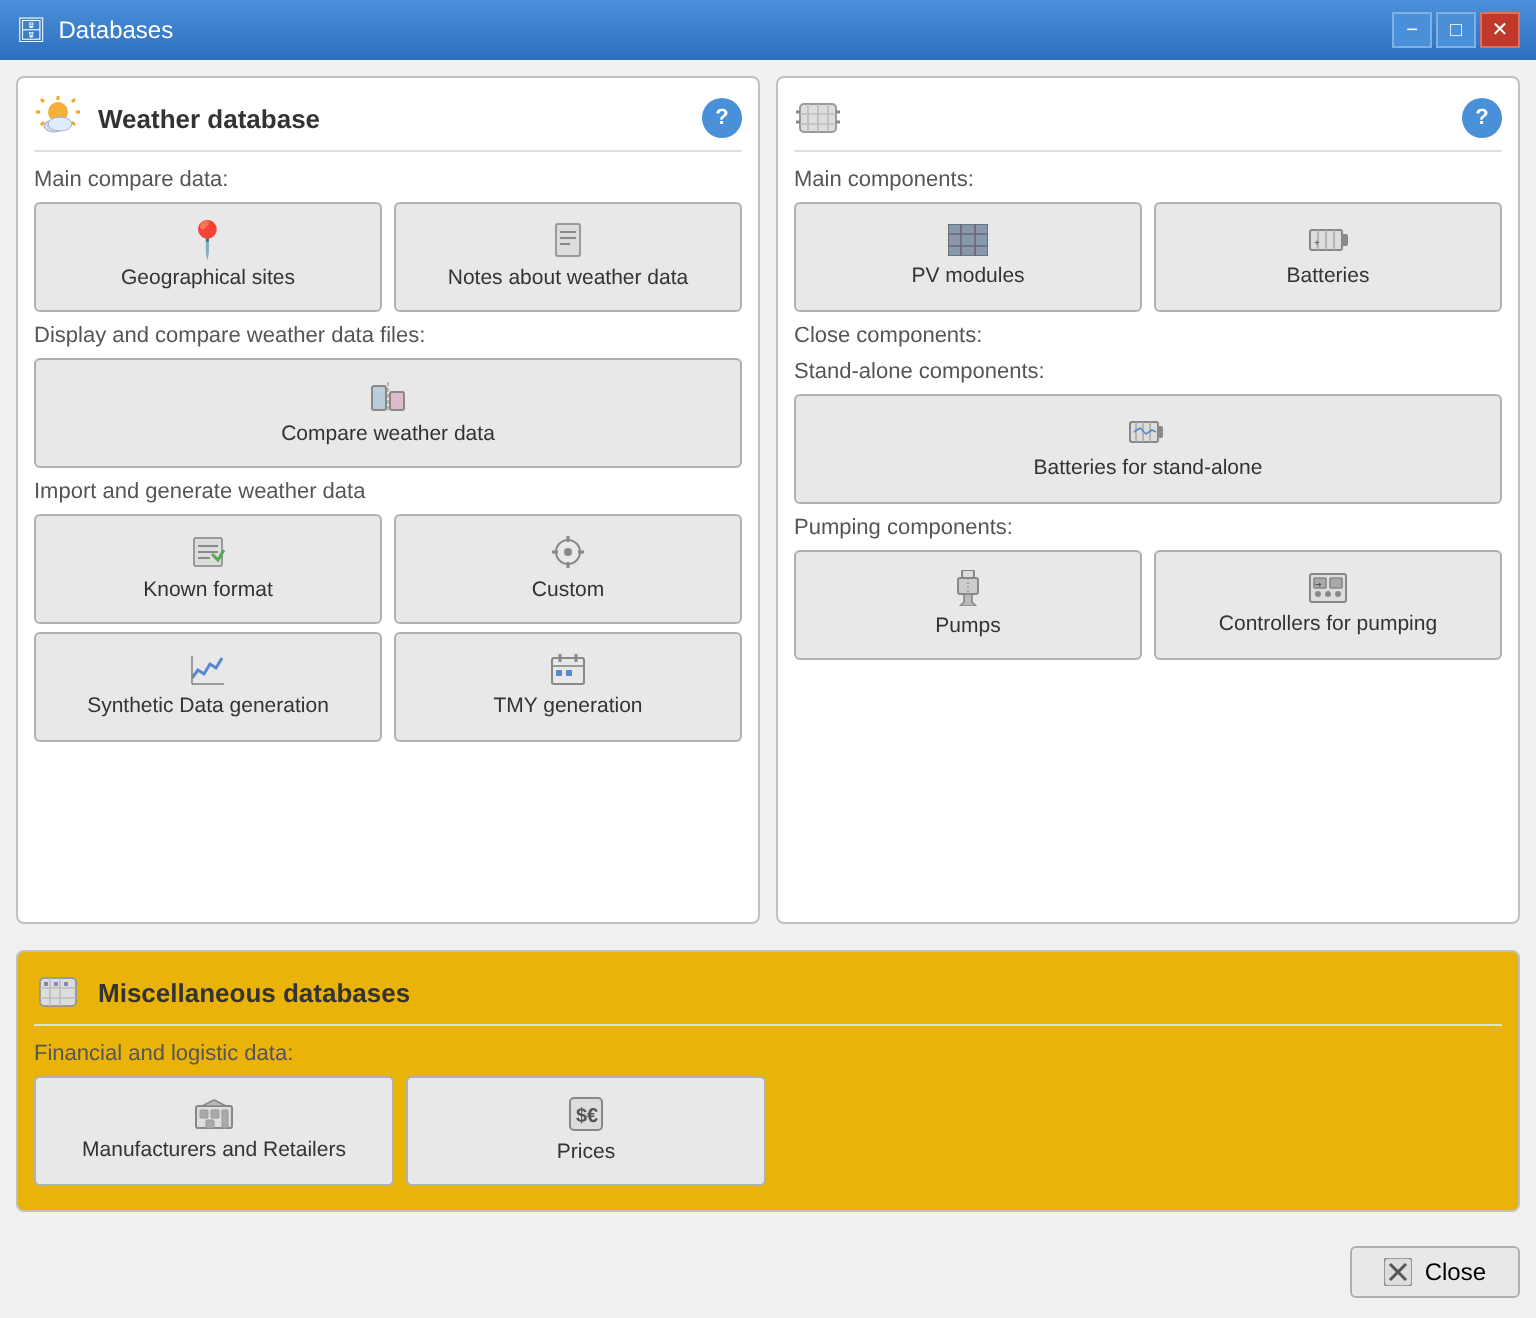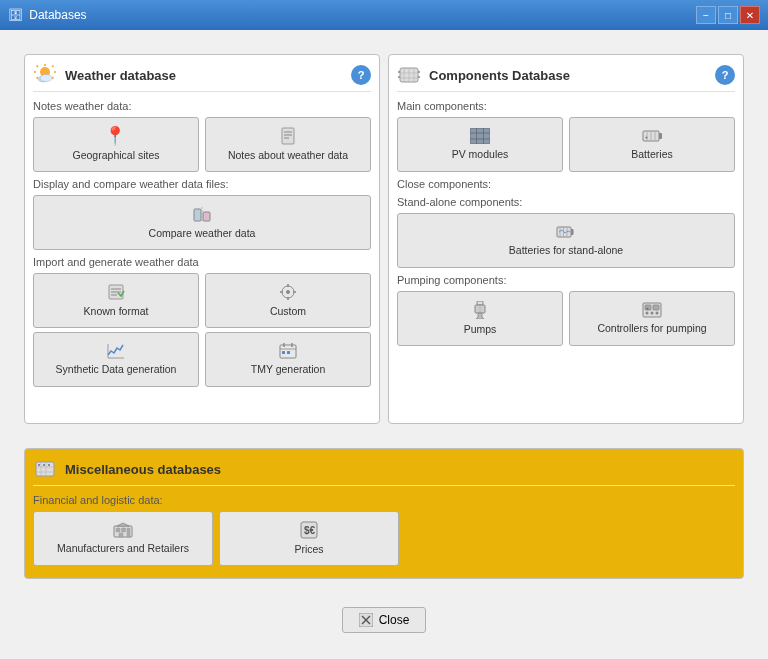--- a/index.html
+++ b/index.html
@@ -38,24 +38,24 @@
       border: 1px solid rgba(255,255,255,0.3);
       color: white;
       font-size: 10px;
       cursor: pointer;
       display: flex;
       align-items: center;
       justify-content: center;
     }
     .title-btn.close-btn { background: #c0392b; }
     .main-content {
-      padding: 24px;
+      padding: 8px;
       display: flex;
       flex-direction: column;
-      gap: 24px;
+      gap: 13px;
       height: calc(659px - 30px);
     }
     .top-row {
       display: flex;
       gap: 8px;
       flex: 1;
     }
     .panel {
       background: white;
       border: 1px solid #c0c0c0;
@@ -144,21 +144,21 @@
     .db-btn .btn-icon {
       font-size: 18px;
       line-height: 1;
     }
     .db-btn .btn-label {
       font-size: 10.5px;
       text-align: right;
     }
     .bottom-bar {
       display: flex;
-      justify-content: center;
+      justify-content: flex-end;
       padding: 4px 0 2px 0;
     }
     .close-action-btn {
       background: #e8e8e8;
       border: 1px solid #b0b0b0;
       border-radius: 3px;
       padding: 5px 16px;
       cursor: pointer;
       font-size: 12px;
       display: flex;
@@ -195,21 +195,21 @@
               <path d="M11 2 L11 0 M11 16 L11 18 M2 8 L0 8 M22 8 L20 8 M4 3 L2.5 1.5 M19.5 1.5 L18 3 M4 13 L2.5 14.5 M18 13 L19.5 14.5" stroke="#f5a623" stroke-width="1.5"></path>
               <ellipse cx="9" cy="15" rx="5" ry="3" fill="#cde" stroke="#aac" stroke-width="0.5"></ellipse>
               <ellipse cx="12" cy="14" rx="6" ry="3.5" fill="#def" stroke="#aac" stroke-width="0.5"></ellipse>
             </svg>
           </div>
           <span class="panel-title">Weather database</span>
         </div>
         <div class="help-btn">?</div>
       </div>
 
-      <div class="section-label">Notes weather data:</div>
+      <div class="section-label">Main compare data:</div>
       <div class="btn-row">
         <button class="db-btn">
           <span class="btn-icon">📍</span>
           <span class="btn-label">Geographical sites</span>
         </button>
         <button class="db-btn">
           <span class="btn-icon">
             <svg width="18" height="18" viewBox="0 0 18 18">
               <rect x="3" y="1" width="12" height="16" rx="1" fill="#ddd" stroke="#999" stroke-width="1"></rect>
               <line x1="5" y1="5" x2="13" y2="5" stroke="#888" stroke-width="1"></line>
@@ -301,21 +301,20 @@
               <line x1="11" y1="4" x2="11" y2="18" stroke="#bbb" stroke-width="0.8"></line>
               <line x1="16" y1="4" x2="16" y2="18" stroke="#bbb" stroke-width="0.8"></line>
               <line x1="2" y1="9" x2="20" y2="9" stroke="#bbb" stroke-width="0.8"></line>
               <line x1="2" y1="14" x2="20" y2="14" stroke="#bbb" stroke-width="0.8"></line>
               <line x1="0" y1="8" x2="2" y2="8" stroke="#888" stroke-width="1.5"></line>
               <line x1="20" y1="8" x2="22" y2="8" stroke="#888" stroke-width="1.5"></line>
               <line x1="0" y1="13" x2="2" y2="13" stroke="#888" stroke-width="1.5"></line>
               <line x1="20" y1="13" x2="22" y2="13" stroke="#888" stroke-width="1.5"></line>
             </svg>
           </div>
-          <span class="panel-title">Components Database</span>
         </div>
         <div class="help-btn">?</div>
       </div>
 
       <div class="section-label">Main components:</div>
       <div class="btn-row">
         <button class="db-btn">
           <span class="btn-icon">
             <svg width="20" height="16" viewBox="0 0 20 16">
               <rect x="0" y="0" width="20" height="16" rx="1" fill="#89a" stroke="#667" stroke-width="0.8"></rect>

